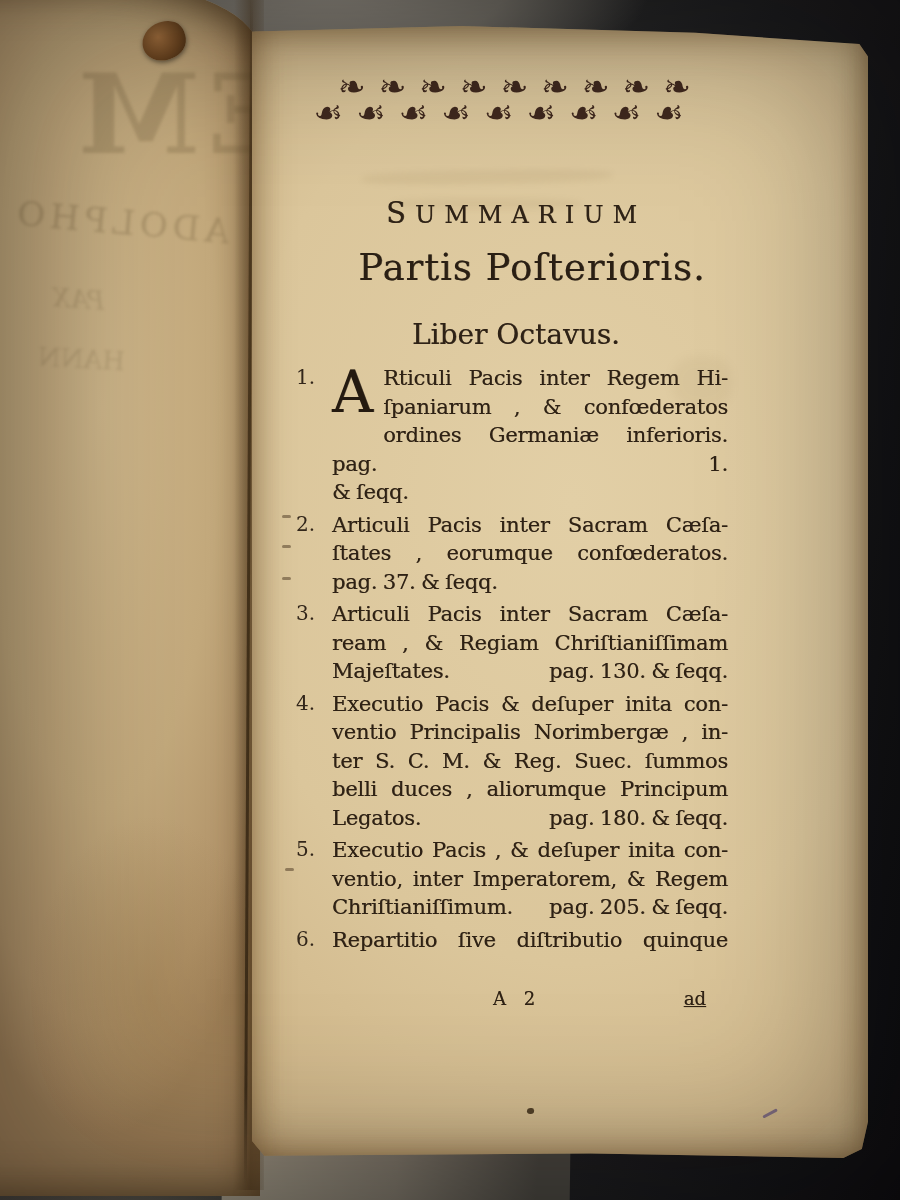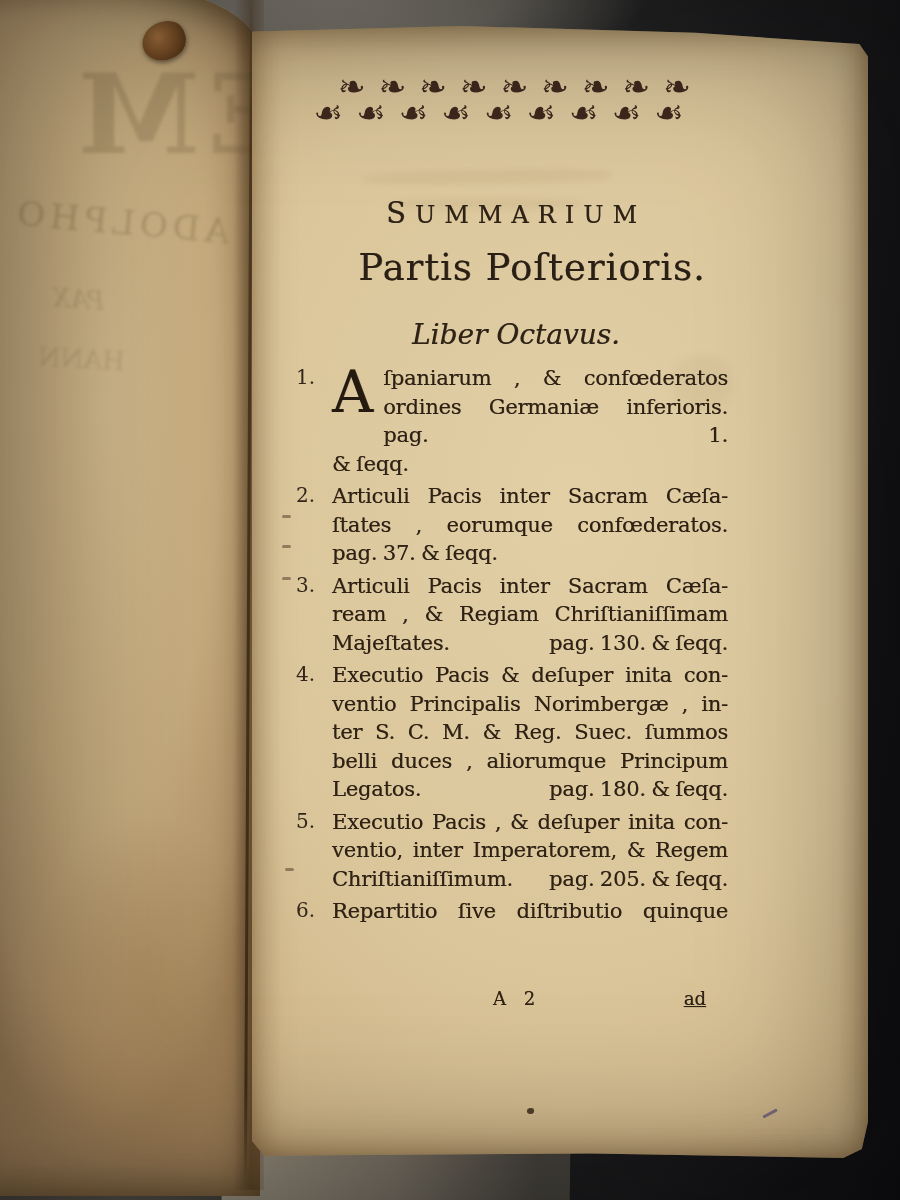--- a/index.html
+++ b/index.html
@@ -54,21 +54,21 @@
   .heads{position:absolute;left:50px;top:0;width:428px;text-align:center;}
   .orn{position:absolute;top:42px;left:0;width:100%;line-height:38px;color:#40291e;
     font-family:"DejaVu Sans","Liberation Sans",sans-serif;}
   .orn .r1{font-size:33px;letter-spacing:13px;text-indent:10px;display:block;}
   .orn .r2{font-size:33px;letter-spacing:13px;display:block;margin-top:-12px;transform:translateX(-11px);}
   .summarium{position:absolute;top:156px;left:0;width:100%;font-size:24px;letter-spacing:9px;
     color:#2e2216;text-shadow:.4px .2px 0 rgba(46,34,22,.65);margin-top:14px;}
   .summarium::first-letter{font-size:29px;}
   .part-title{position:absolute;top:220px;left:16px;width:100%;font-size:37px;letter-spacing:1px;
     color:#2a1f14;text-shadow:.5px .3px 0 rgba(42,31,20,.6);}
-  .book-subtitle{position:absolute;top:292px;left:0;width:100%;font-size:28px;font-style:italic;
+  .book-subtitle{position:absolute;top:292px;left:0;width:100%;font-size:28px;
     color:#2e2216;text-shadow:.4px .2px 0 rgba(46,34,22,.6);}
 
   
   .toc{position:absolute;left:80px;top:338px;width:396px;}
   .entry{position:relative;margin-bottom:4px;}
   .num{position:absolute;left:-36px;top:1px;width:32px;font-size:20px;color:#32261a;}
   .cap{float:left;font-size:57px;line-height:50px;height:56px;margin:3px 10px 0 0;color:#241a10;
     text-shadow:.6px .4px 0 rgba(36,26,16,.6);}
   .line{font-size:21px;line-height:28.5px;letter-spacing:-.2px;word-spacing:-1px;
     text-shadow:.4px .2px 0 rgba(46,33,20,.55);text-align:right;}
@@ -130,20 +130,21 @@
       </div>
       <div class="summarium">SUMMARIUM</div>
       <div class="part-title">Partis Poſterioris.</div>
       <div class="book-subtitle">Liber Octavus.</div>
     </div>
 
     <div class="toc">
         <div class="entry">
           <span class="num">1.</span>
           <span class="cap">A</span>
+          <div class="line j">Rticuli Pacis inter Regem Hi-</div>
           <div class="line j">ſpaniarum , &amp; confœderatos</div>
           <div class="line j">ordines Germaniæ inferioris. pag. 1.</div>
           <div class="line l">&amp; ſeqq.</div>
         </div>
         <div class="entry">
           <span class="num">2.</span>
           <div class="line j">Articuli Pacis inter Sacram Cæſa-</div>
           <div class="line j">ſtates , eorumque confœderatos.</div>
           <div class="line l">pag. 37. &amp; ſeqq.</div>
         </div>

